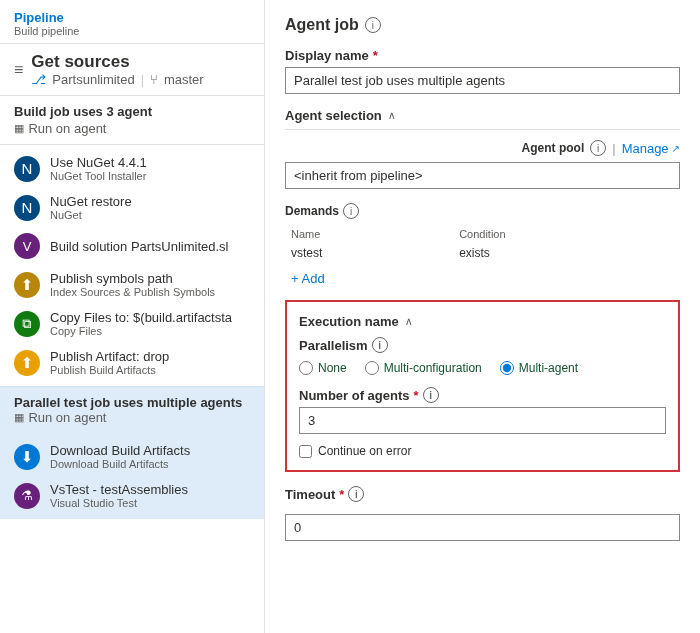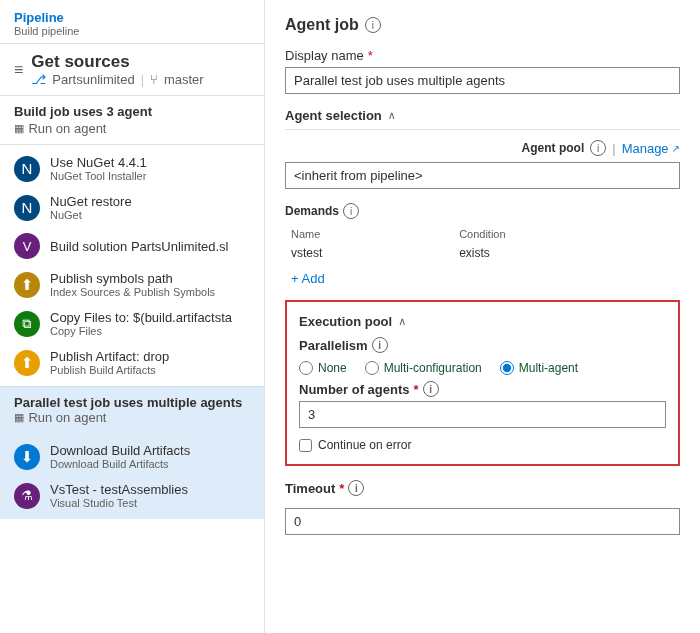--- a/index.html
+++ b/index.html
@@ -155,21 +155,21 @@
       color: #666;
       cursor: pointer;
       flex-shrink: 0;
     }
 
     .field-section {
       margin-bottom: 14px;
     }
     .field-label {
       font-size: 12px;
-      font-weight: 400;
+      font-weight: 700;
       color: #323130;
       margin-bottom: 4px;
       display: flex;
       align-items: center;
       gap: 4px;
     }
     .required-star {
       color: #c50f1f;
     }
     .field-input {
@@ -265,21 +265,21 @@
       margin-top: 4px;
     }
 
     
     .execution-plan-box {
       border: 2px solid #d13438;
       padding: 12px;
       margin-top: 10px;
     }
     .parallelism-section {
-      margin-bottom: 6px;
+      margin-bottom: 12px;
     }
     .parallelism-label {
       font-size: 12px;
       font-weight: 600;
       color: #323130;
       display: flex;
       align-items: center;
       gap: 4px;
       margin-bottom: 8px;
     }
@@ -507,21 +507,21 @@
         </tr>
       </tbody>
     </table>
     <button class="add-demand-btn">
       <span>+ Add</span>
     </button>
   </div>
 
   <div class="execution-plan-box">
     <div class="section-header" style="border-bottom:none;margin-bottom:8px;padding-bottom:0;">
-      <span class="section-title">Execution pool</span>
+      <span class="section-title">Execution name</span>
       <span class="chevron-icon">∧</span>
     </div>
 
     <div class="parallelism-section">
       <div class="parallelism-label">
         <span>Parallelism</span>
         <div class="info-icon">i</div>
       </div>
       <div class="radio-group">
         <label class="radio-option">

